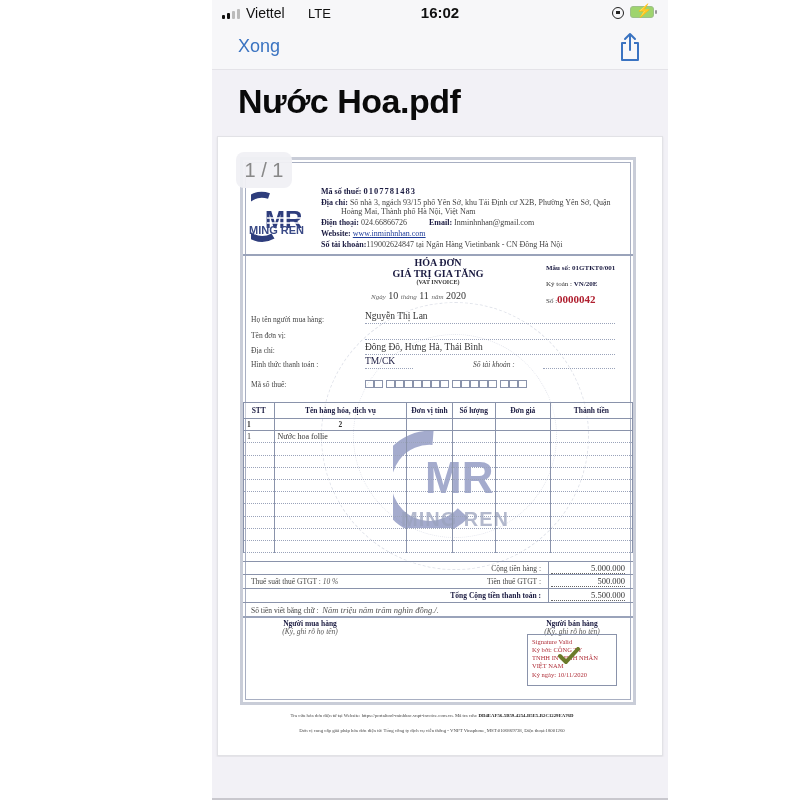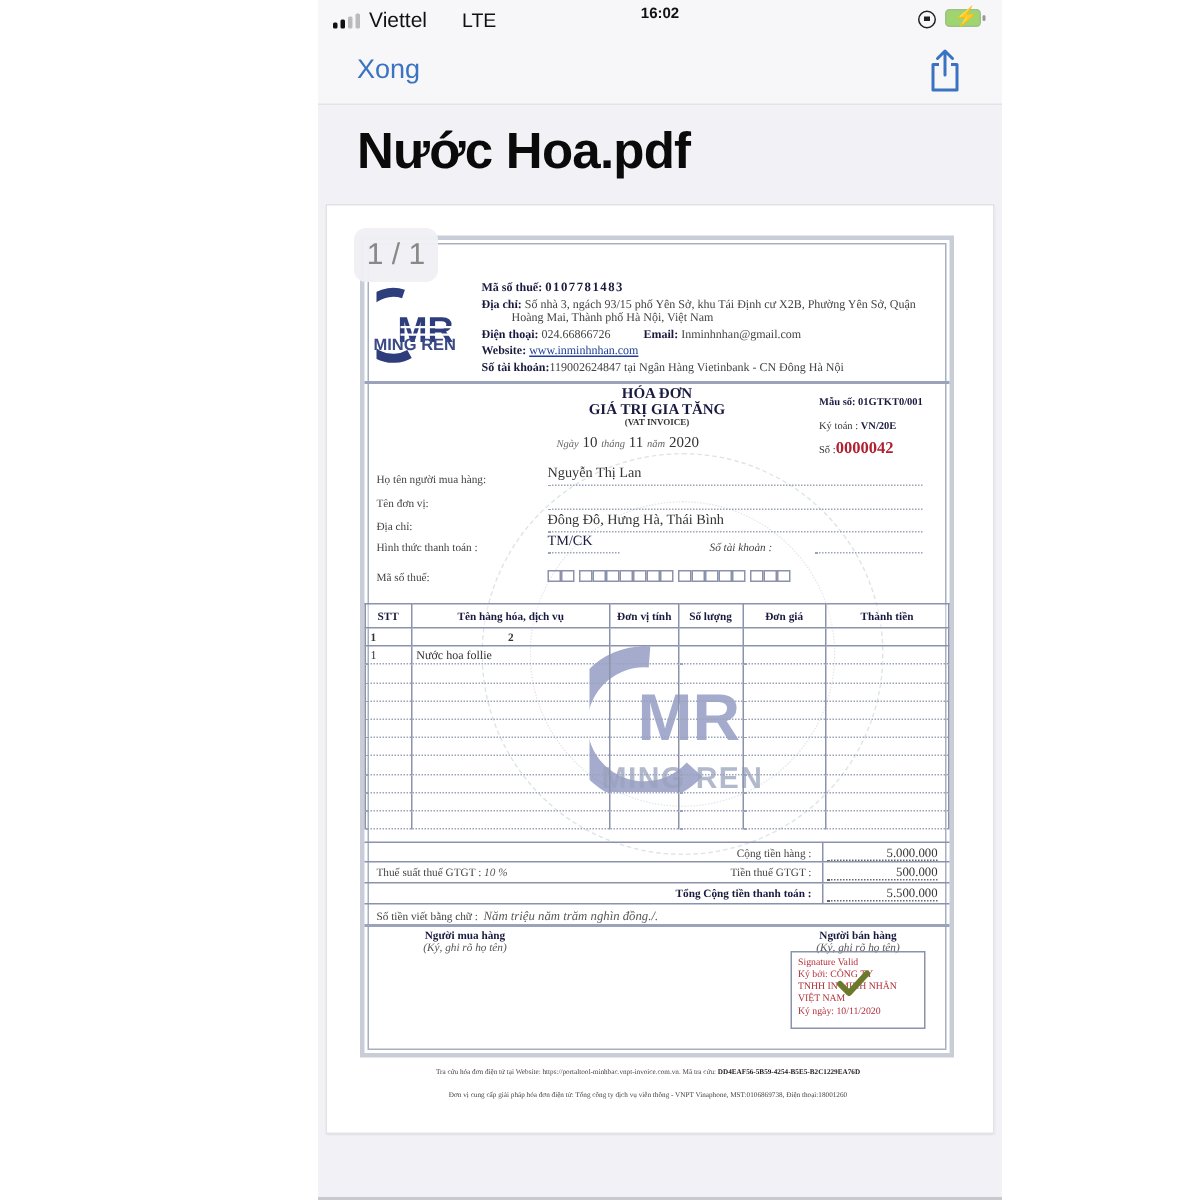--- a/index.html
+++ b/index.html
@@ -6,21 +6,21 @@
   html, body { width: 800px; height: 800px; overflow: hidden; background: #ffffff; }
   body { font-family: "Liberation Sans", sans-serif; position: relative; }
 
   .phone { position: absolute; left: 172px; top: 0; width: 456px; height: 800px; background: #f2f1f6; margin-left: 40px; }
   .statusbar { position: absolute; left: 0; top: 0; width: 456px; height: 26px; background: #f7f7f9; }
   .sb-signal { position: absolute; left: 10px; top: 9px; display: flex; align-items: flex-end; gap: 2px; }
   .sb-signal span { display: block; width: 3px; background: #111; border-radius: 1px; }
   .sb-signal span.off { background: #bbb; }
   .sb-carrier { position: absolute; left: 34px; top: 5px; font-size: 14px; color: #111; }
   .sb-net { position: absolute; left: 96px; top: 6px; font-size: 13px; color: #111; }
-  .sb-time { position: absolute; left: 0; right: 0; top: 4px; text-align: center; font-size: 10px; font-weight: bold; color: #111; }
+  .sb-time { position: absolute; left: 0; right: 0; top: 4px; text-align: center; font-size: 15px; font-weight: bold; color: #111; }
   .sb-lock { position: absolute; left: 400px; top: 7px; width: 12px; height: 12px; border: 1.5px solid #222; border-radius: 50%; }
   .sb-lock::after { content: ""; position: absolute; left: 3px; top: 3px; width: 4px; height: 3px; background: #222; }
   .sb-batt { position: absolute; left: 418px; top: 6px; width: 24px; height: 12px; border: 1.5px solid #9ec08a; border-radius: 3px; background: #9fd46e; }
   .sb-batt::after { content: ""; position: absolute; right: -4px; top: 3px; width: 2px; height: 4px; background: #999; border-radius: 1px; }
   .sb-bolt { position: absolute; left: 5px; top: -3px; font-size: 13px; color: #111; line-height: 14px; }
 
   .navbar { position: absolute; left: 0; top: 26px; width: 456px; height: 44px; background: #f7f7f9; border-bottom: 1px solid #e4e3e8; }
   .nav-done { position: absolute; left: 26px; top: 10px; font-size: 18px; color: #3a73c1; cursor: pointer; }
   .nav-share { position: absolute; left: 407px; top: 6px; width: 22px; height: 30px; cursor: pointer; }
 

